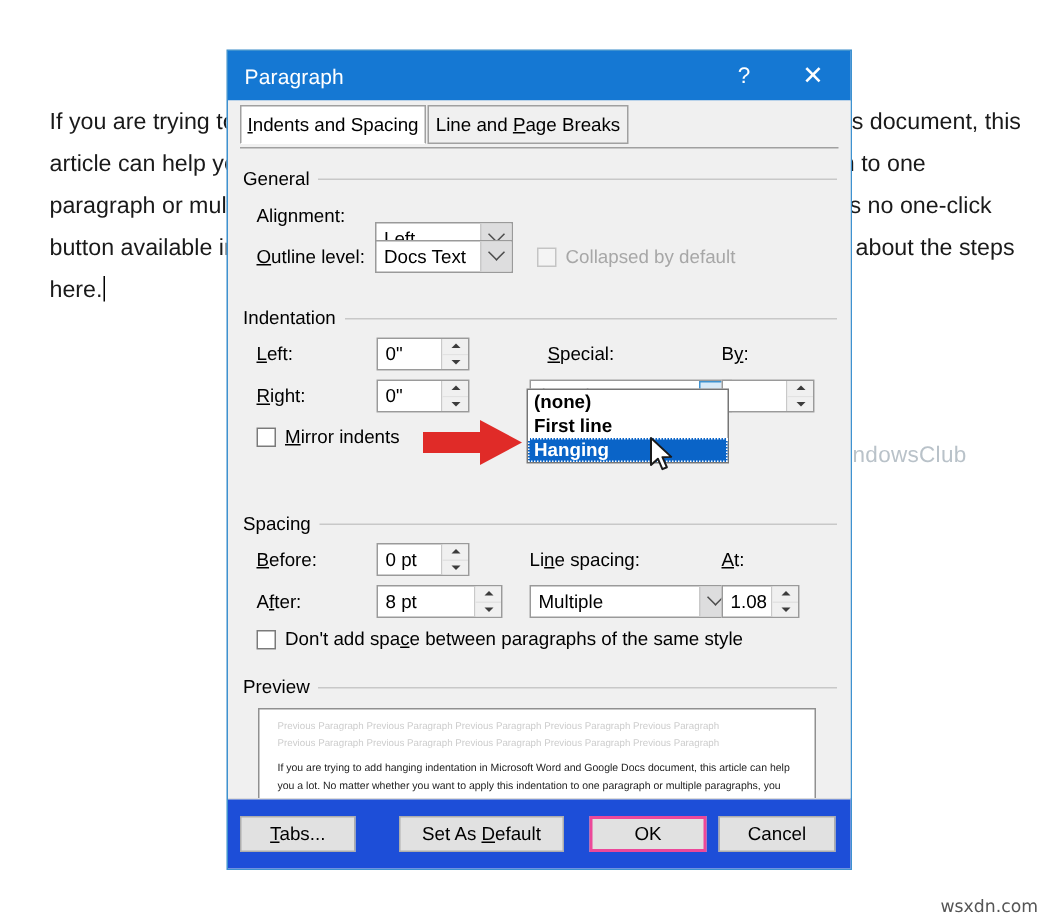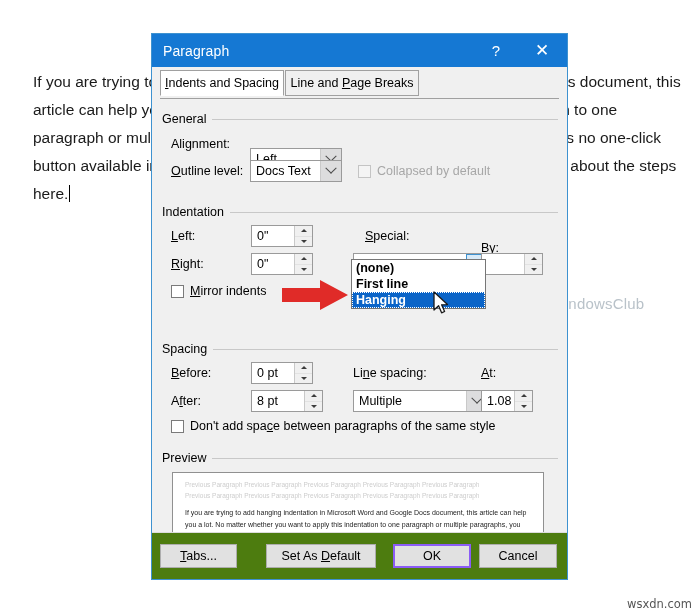--- a/index.html
+++ b/index.html
@@ -386,21 +386,21 @@
     font-family: "Liberation Sans", sans-serif;
   }
 
   
   #dialog-footer {
     position: absolute;
     left: 0;
     bottom: 0;
     width: 415px;
     height: 46px;
-    background: #4d7c0f;
+    background: #1d4ed8;
     border-top: 1px solid #dcdcdc;
   }
   .dlg-button {
     position: absolute;
     top: 11px;
     height: 24px;
     box-sizing: border-box;
     background: #e1e1e1;
     border: 1px solid #adadad;
     font-size: 12.5px;
@@ -409,21 +409,21 @@
     align-items: center;
     justify-content: center;
     cursor: default;
     font-family: "Liberation Sans", sans-serif;
   }
   #tabs-button { left: 8px; width: 77px; }
   #set-as-default-button { left: 114px; width: 110px; }
   #ok-button {
     left: 241px; width: 78px;
     background: #e1e1e1;
-    border: 2px solid #8b5cf6;
+    border: 2px solid #ec4899;
   }
   #cancel-button { left: 327px; width: 78px; }
 </style>
 </head>
 <body>
 
 <div id="doc-background">
   <div id="doc-text">
     <div class="line">If you are trying to add hanging indentation in Microsoft Word and Google Docs document, this</div>
     <div class="line">article can help you a lot. No matter whether you want to apply this indentation to one</div>
@@ -509,21 +509,21 @@
       <div class="cbox"></div>
       <div class="cb-label"><span class="u">M</span>irror indents</div>
     </div>
 
     <div class="field-label" style="left:213px; top:162px;"><span class="u">S</span>pecial:</div>
     <div class="combo open-combo" style="left:201px; top:186px; width:135px;">
       <div class="cb-value">(none)</div>
       <div class="cb-arrow"></div>
     </div>
 
-    <div class="field-label" style="left:329px; top:174px;">B<span class="u">y</span>:</div>
+    <div class="field-label" style="left:329px; top:162px;">B<span class="u">y</span>:</div>
     <div class="textbox" style="left:329px; top:186px; width:62px;">
       <div class="tb-value"></div>
       <div class="spinner">
         <div class="spin-up"></div>
         <div class="spin-down"></div>
       </div>
     </div>
 
     <div class="group" style="top:282px;">
       <div class="group-rule"></div>
@@ -533,21 +533,21 @@
     <div class="field-label" style="left:19px; top:299px;"><span class="u">B</span>efore:</div>
     <div class="textbox" style="left:99px; top:295px; width:62px;">
       <div class="tb-value">0 pt</div>
       <div class="spinner">
         <div class="spin-up"></div>
         <div class="spin-down"></div>
       </div>
     </div>
 
     <div class="field-label" style="left:19px; top:327px;">A<span class="u">f</span>ter:</div>
-    <div class="textbox" style="left:99px; top:323px; width:72px;">
+    <div class="textbox" style="left:99px; top:323px; width:84px;">
       <div class="tb-value">8 pt</div>
       <div class="spinner">
         <div class="spin-up"></div>
         <div class="spin-down"></div>
       </div>
     </div>
 
     <div class="field-label" style="left:201px; top:299px;">Li<span class="u">n</span>e spacing:</div>
     <div class="combo" style="left:201px; top:323px; width:135px;">
       <div class="cb-value">Multiple</div>

